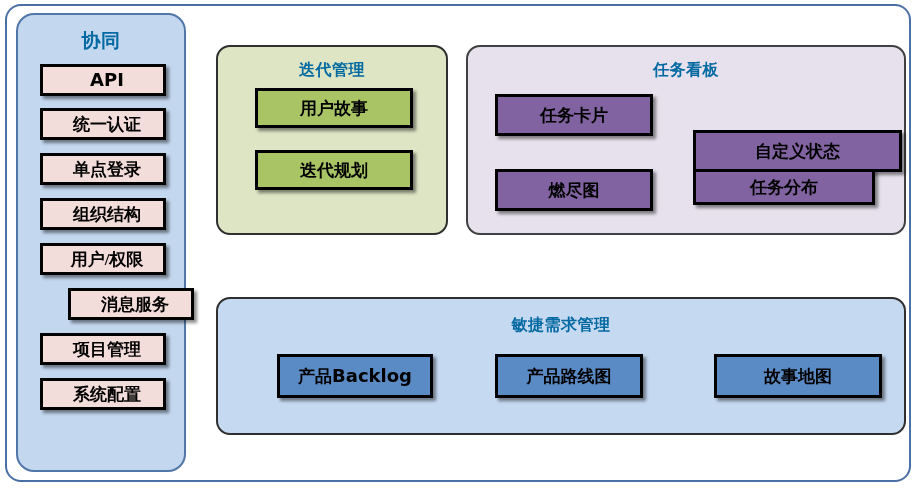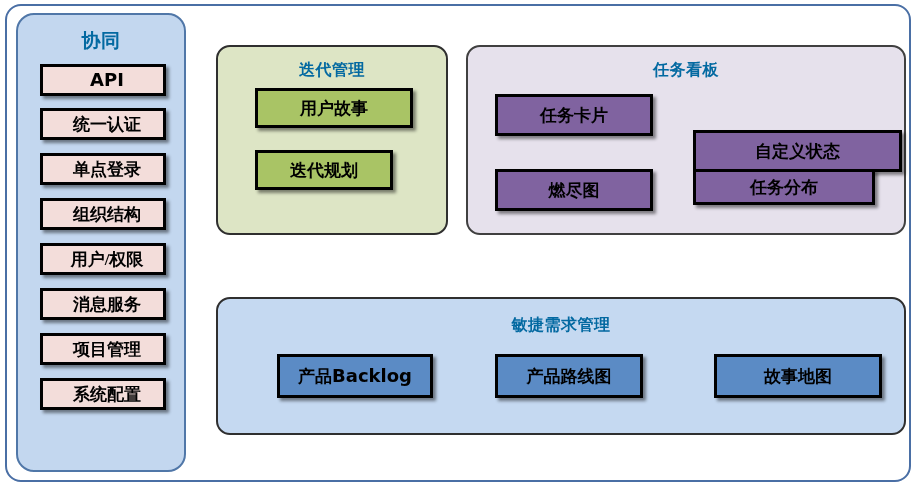--- a/index.html
+++ b/index.html
@@ -181,41 +181,41 @@
     </div>
 
     <div class="box box-pink collab-item" style="top:183px;">
       <span class="lbl">组织结构</span>
     </div>
 
     <div class="box box-pink collab-item" style="top:228px;">
       <span class="lbl">用户/权限</span>
     </div>
 
-    <div class="box box-pink collab-item" style="top:273px;">
+    <div class="box box-pink collab-item" style="top:273px;margin-left:28px;">
       <span class="lbl">消息服务</span>
     </div>
 
     <div class="box box-pink collab-item" style="top:318px;">
       <span class="lbl">项目管理</span>
     </div>
 
     <div class="box box-pink collab-item" style="top:363px;">
       <span class="lbl">系统配置</span>
     </div>
   </div>
 
   <div class="panel panel-iteration">
     <div class="panel-title">迭代管理</div>
 
     <div class="box box-green" style="left:37px; top:41px; width:158px; height:40px;">
       <span class="lbl">用户故事</span>
     </div>
 
-    <div class="box box-green" style="left:37px; top:103px; width:138px; height:40px;">
+    <div class="box box-green" style="left:37px; top:103px; width:158px; height:40px;">
       <span class="lbl">迭代规划</span>
     </div>
   </div>
 
   <div class="panel panel-taskboard">
     <div class="panel-title">任务看板</div>
 
     <div class="box box-purple" style="left:27px; top:47px; width:158px; height:42px;">
       <span class="lbl">任务卡片</span>
     </div>

